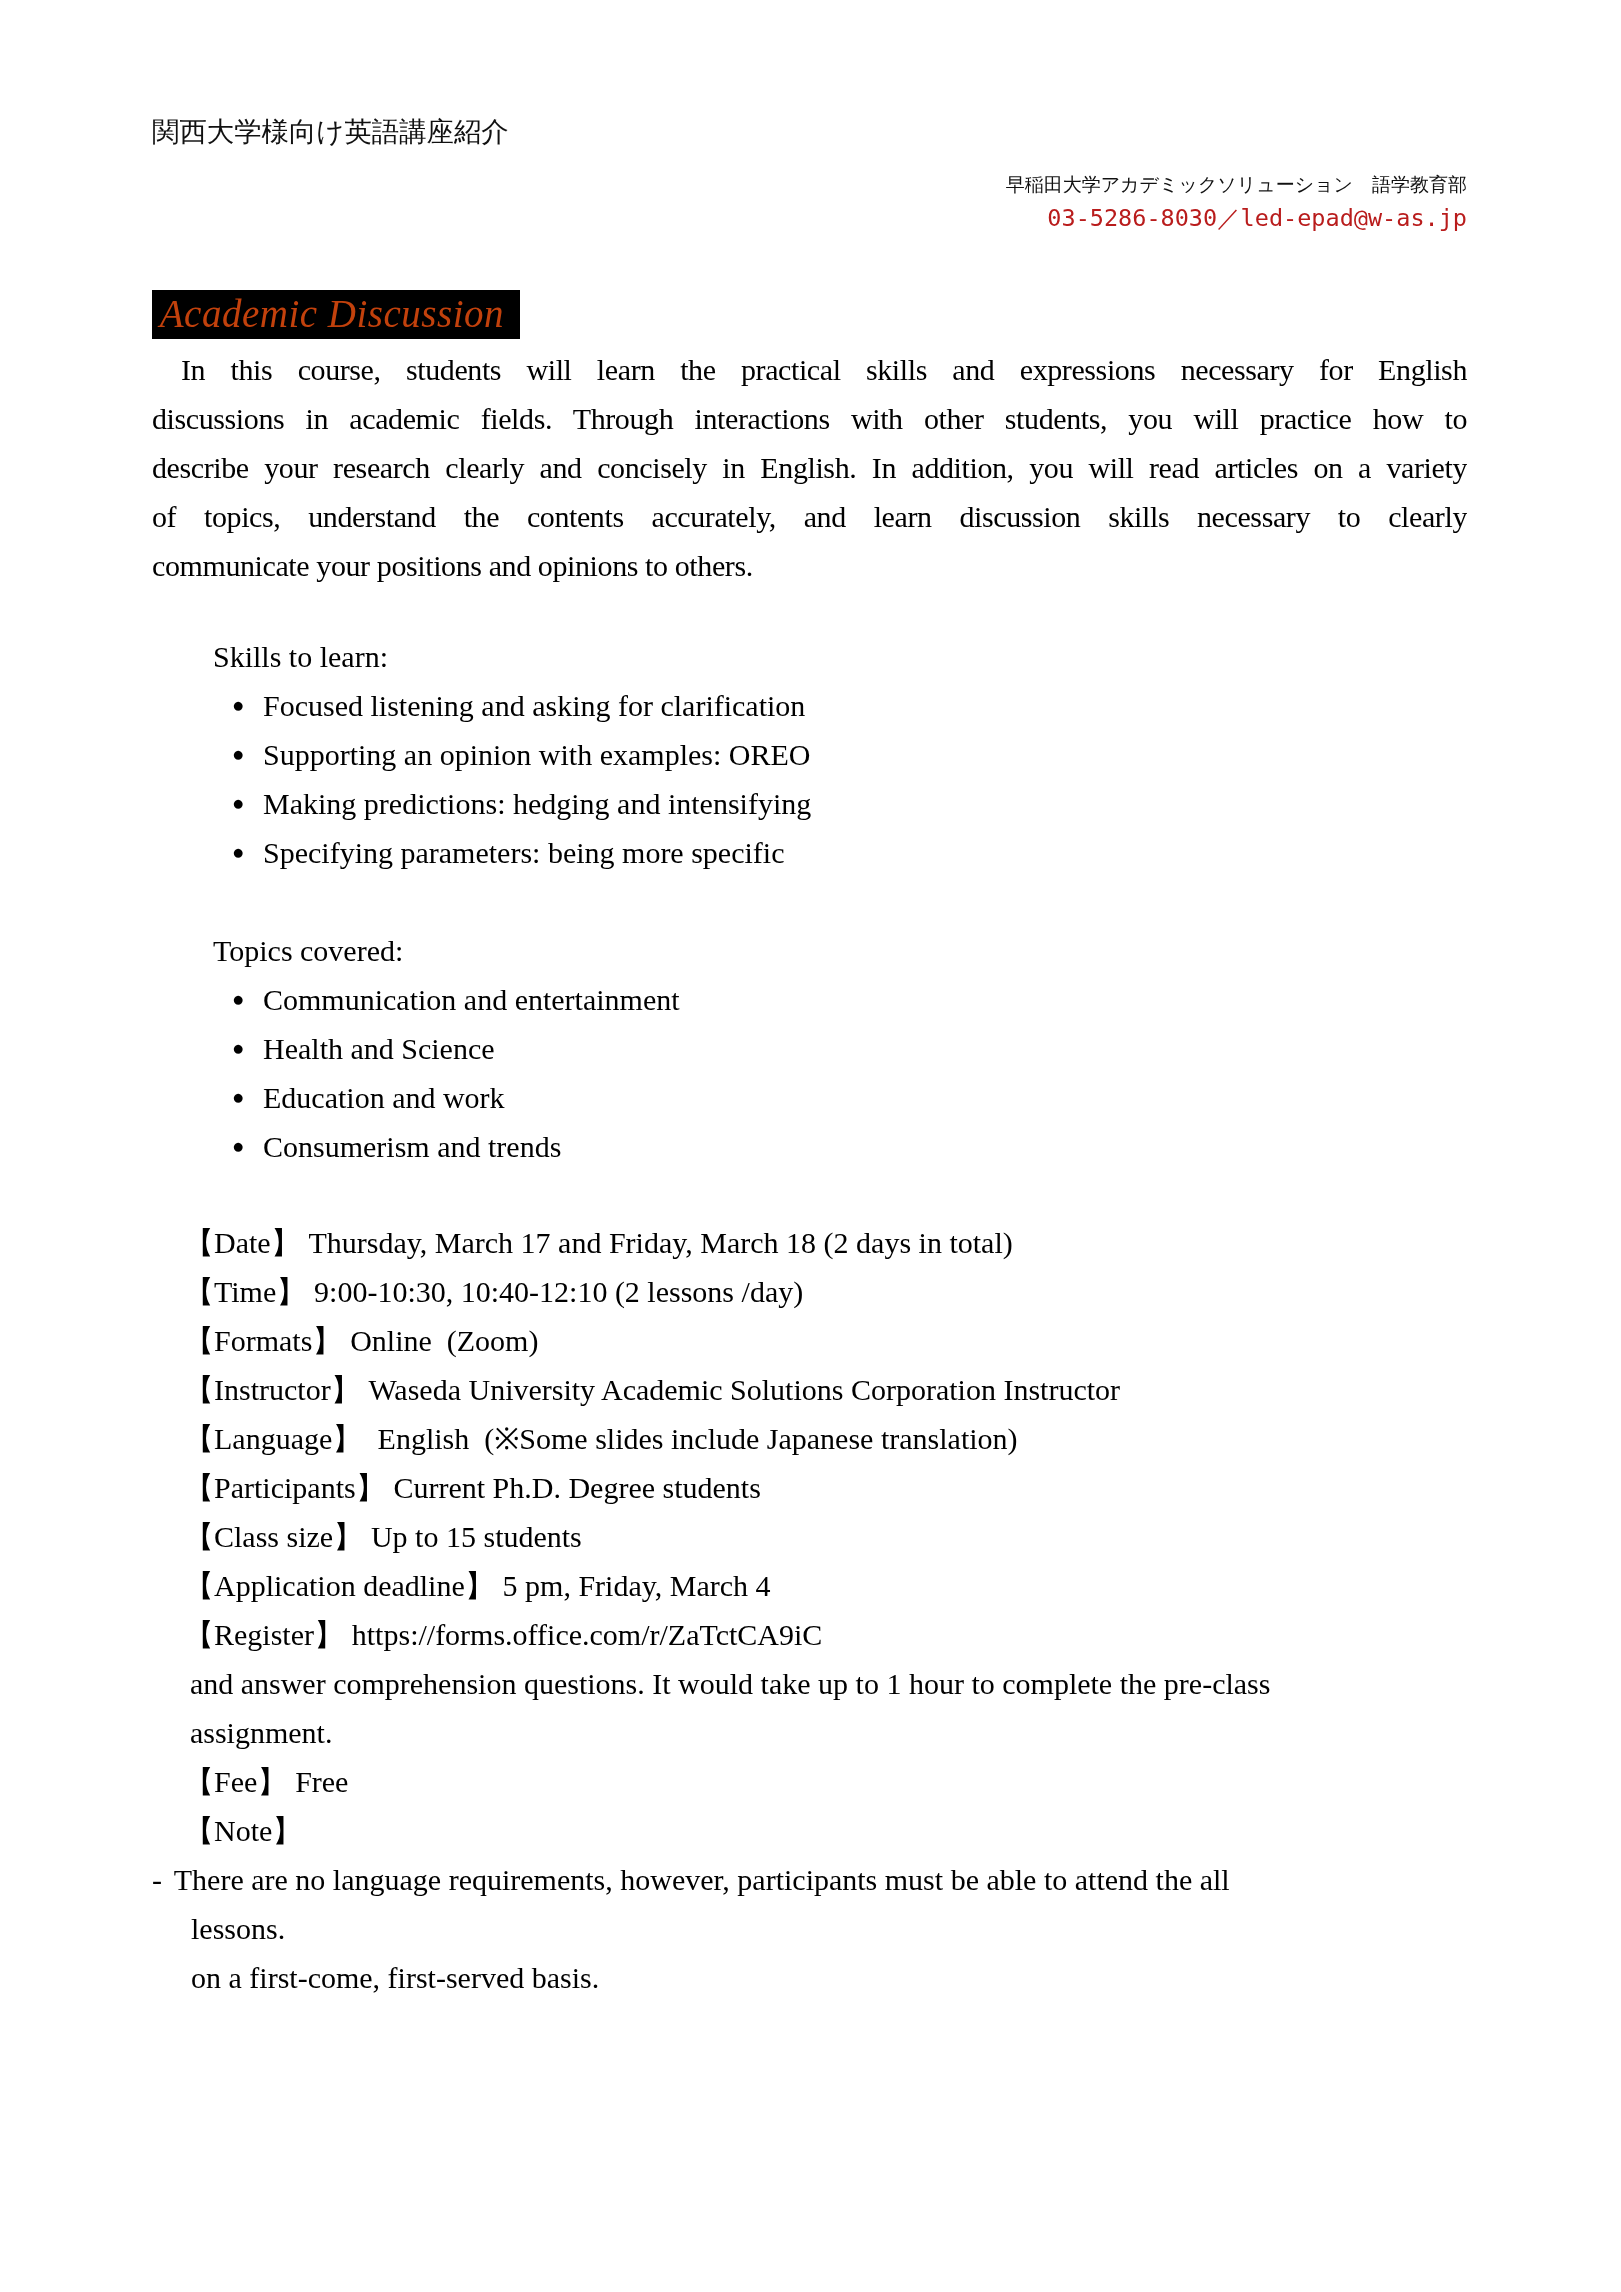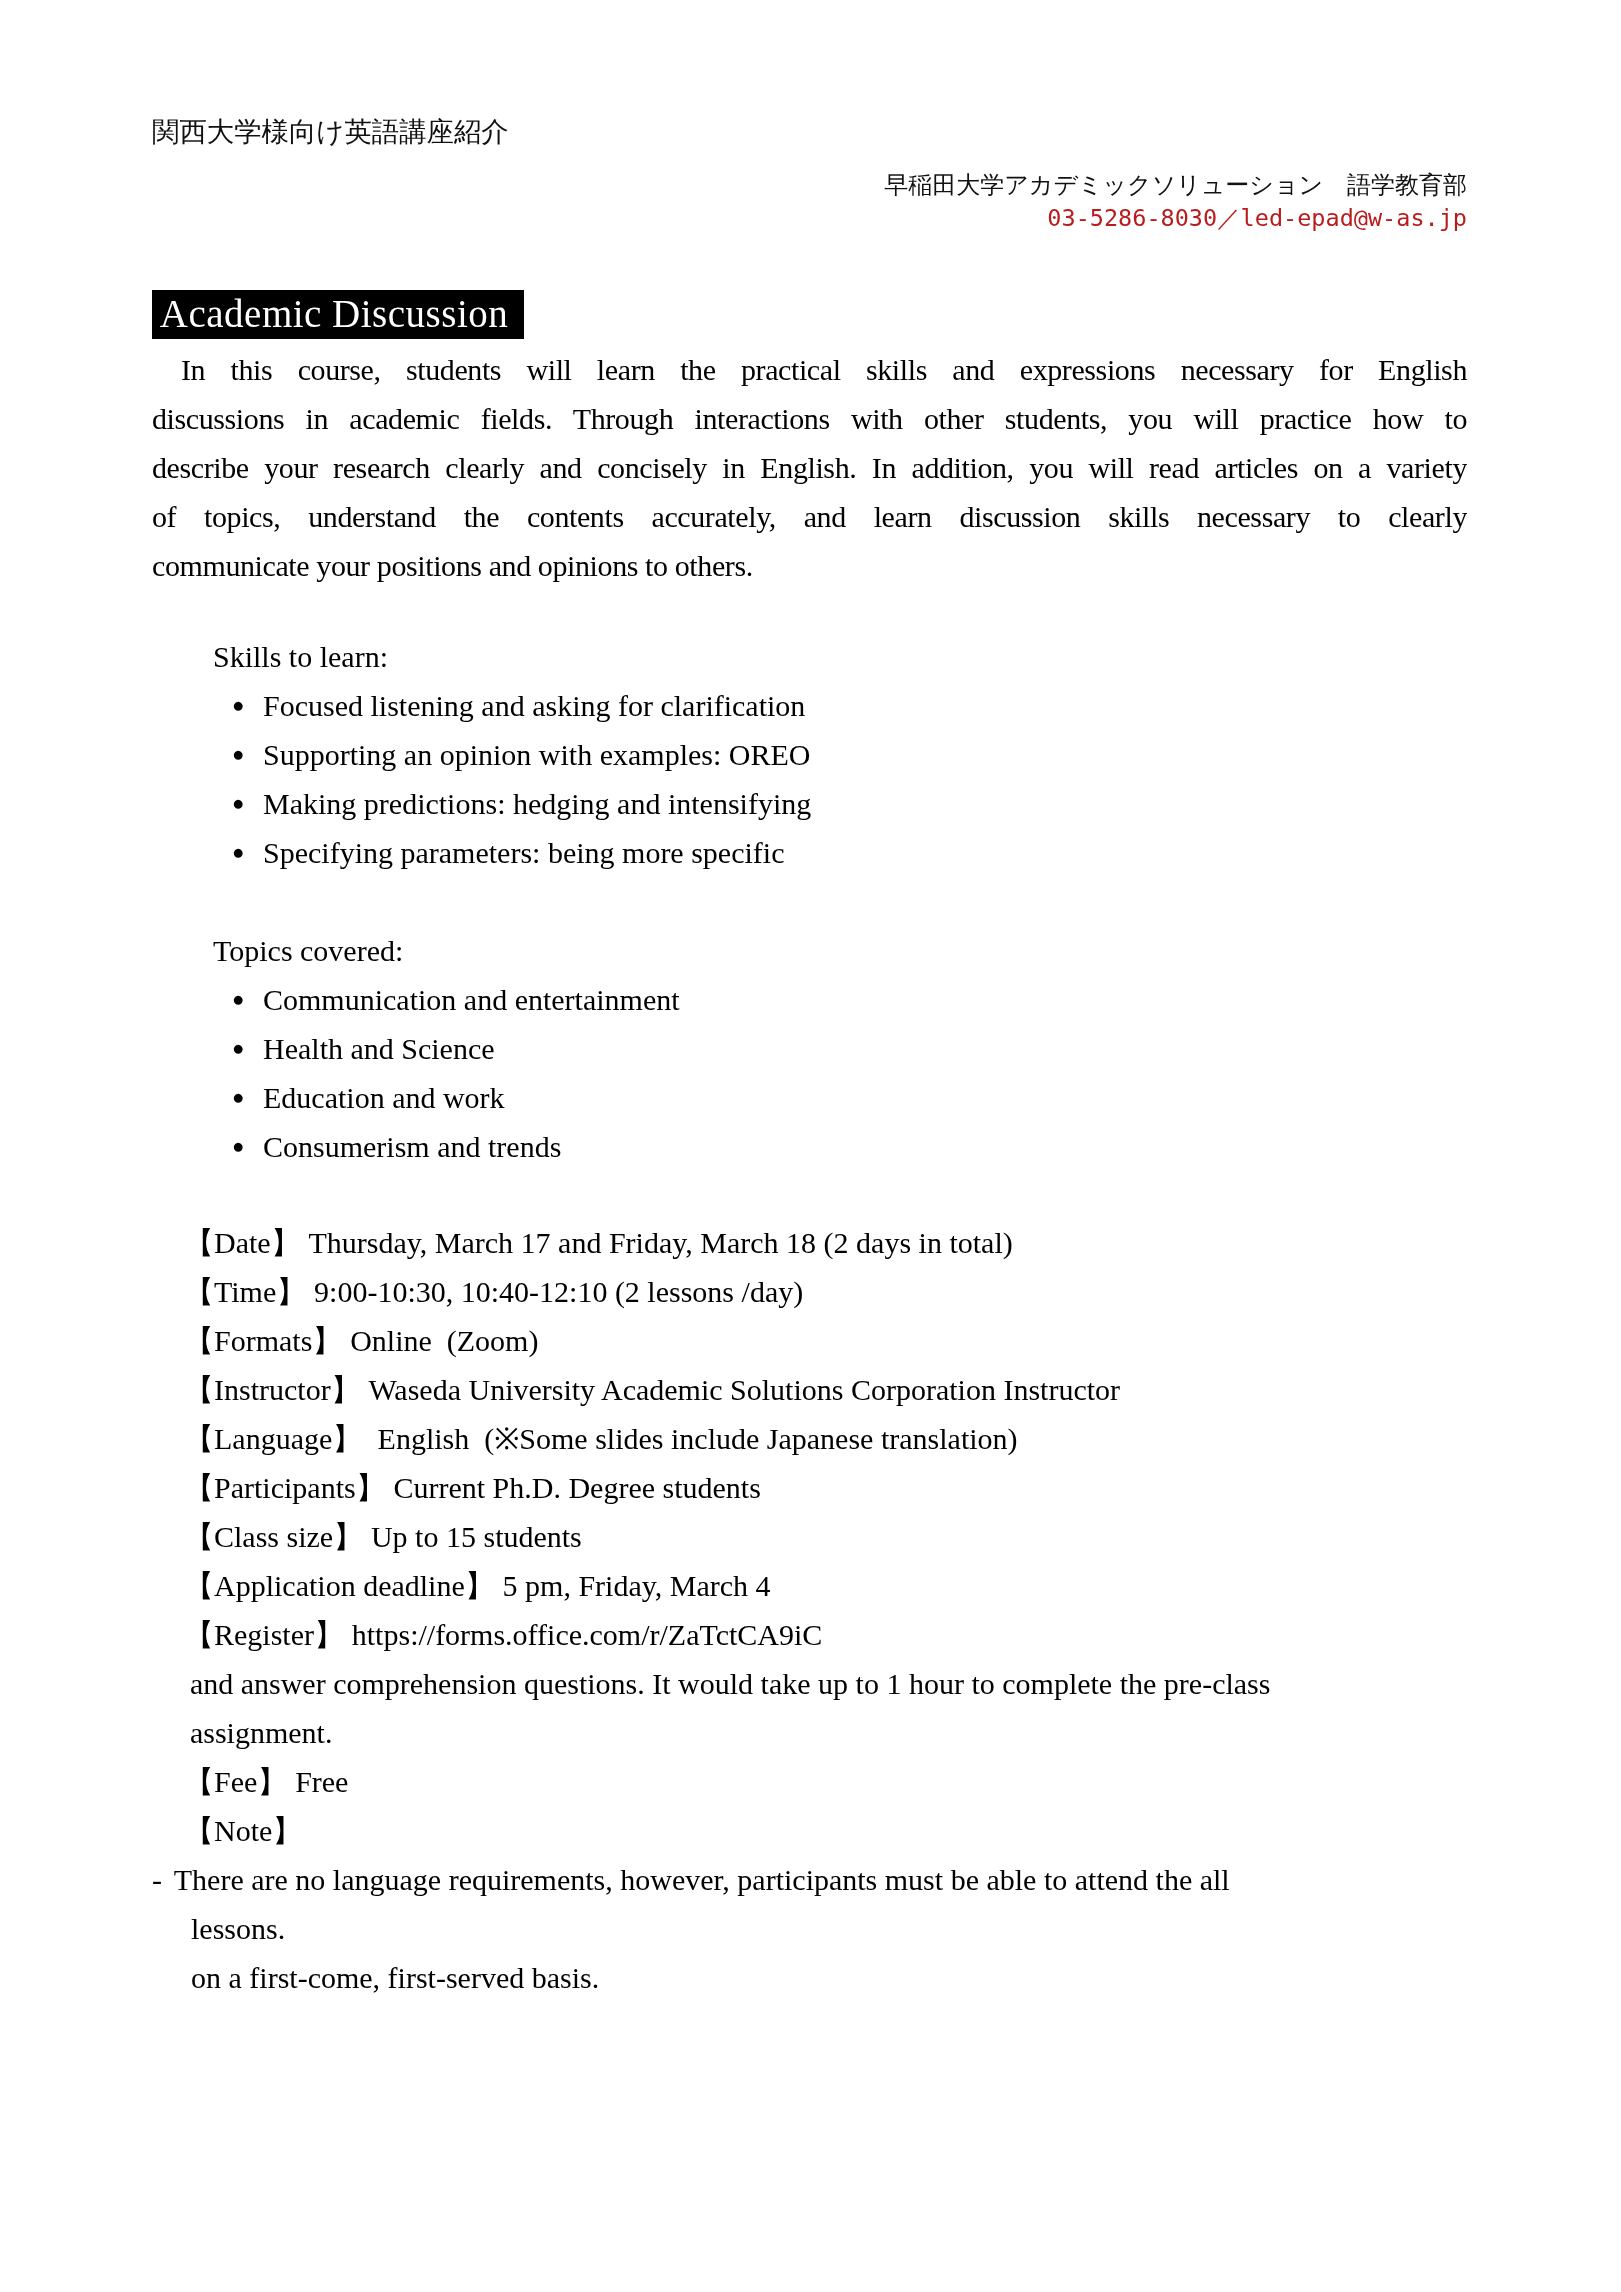--- a/index.html
+++ b/index.html
@@ -17,34 +17,35 @@
     position:absolute; left:152px; top:96px;
     font-family:"Liberation Sans", sans-serif;
     font-size:27.4px; line-height:31px; color:#111;margin-top:20px;
   }
   .header-right {
     position:absolute; right:154px; top:167px;
     text-align:right;
   }
   .header-right .org {
     font-family:"Liberation Sans", sans-serif;
-    font-size:24px; line-height:35px; color:#111;
+    font-size:19px; line-height:35px; color:#111;
   }
   .header-right .contact {
     font-family:"DejaVu Sans Mono", monospace;
     font-size:23.5px; line-height:33px; color:#b91c1c;
   }
   
   .title-bar {
     position:absolute; left:152px; top:290px;
     display:inline-block;
-    background:#000000; color:#ffffff;
+    background:#000000; color:#c2410c;
     font-size:39px; line-height:46px;
     padding:1px 15.7px 2px 7.8px;
     letter-spacing:0.5px;
+    font-style:italic;
   }
   
   .intro {
     position:absolute; left:152px; top:345px; width:1315px;
     font-size:30px; letter-spacing:-0.4px;
   }
   .intro .iline {
     line-height:49px;
     text-align:justify;
     text-align-last:justify;

